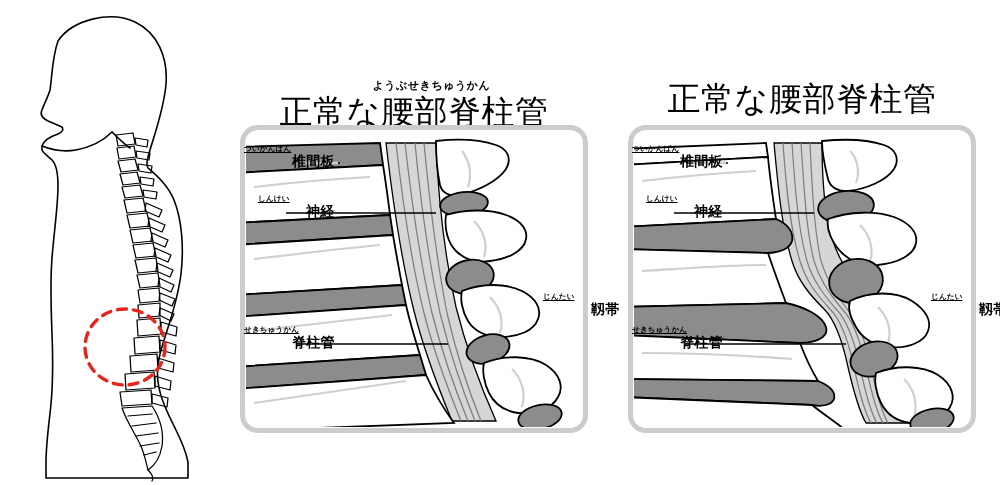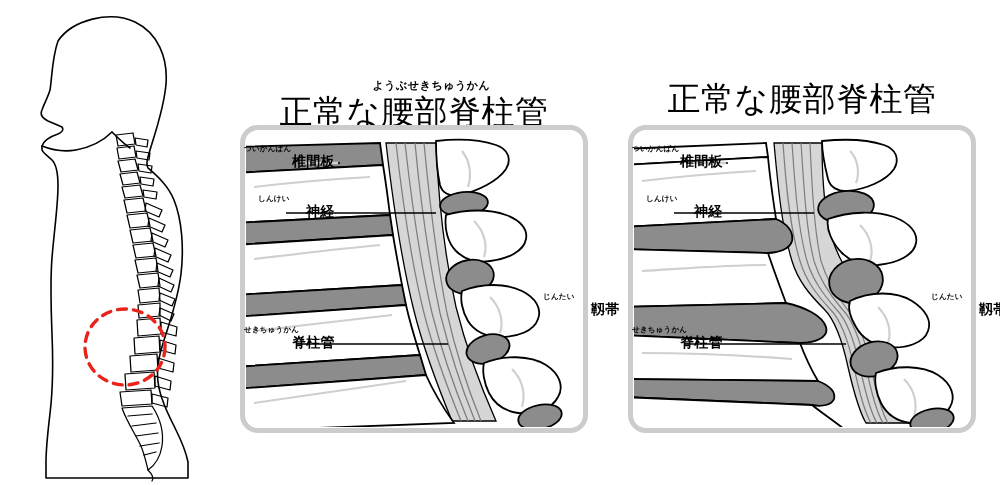--- a/index.html
+++ b/index.html
@@ -56,20 +56,21 @@
 
   
   .callout{position:absolute;color:#000;}
   .callout .ruby{
     display:block;
     font-size:7.5px;
     font-weight:bold;
     line-height:1;
     letter-spacing:0.2px;
     margin-bottom:1px;
+    text-decoration:underline;
   }
   .callout .base{
     display:block;
     font-size:14px;
     font-weight:bold;
     line-height:1;
     letter-spacing:0.3px;
     white-space:nowrap;
     margin-left:48px;
   }

